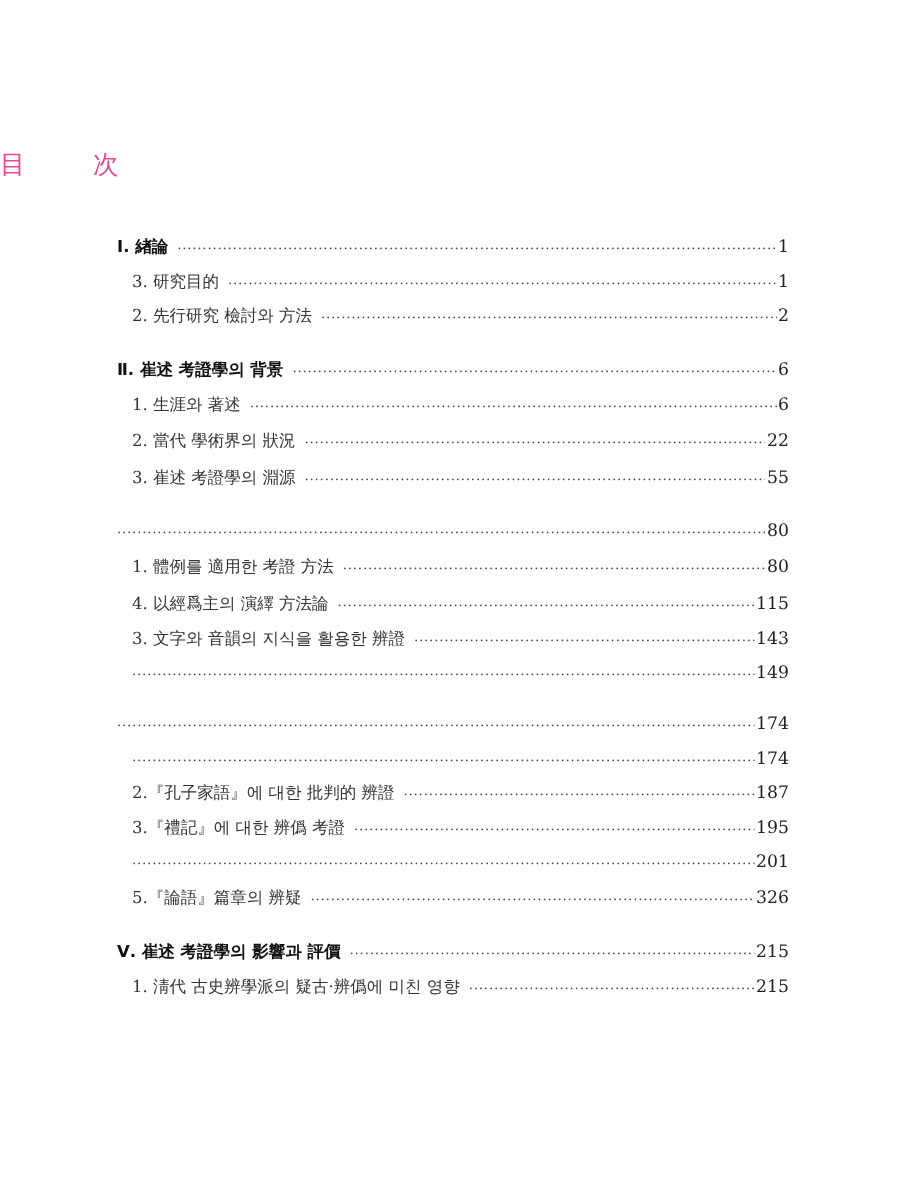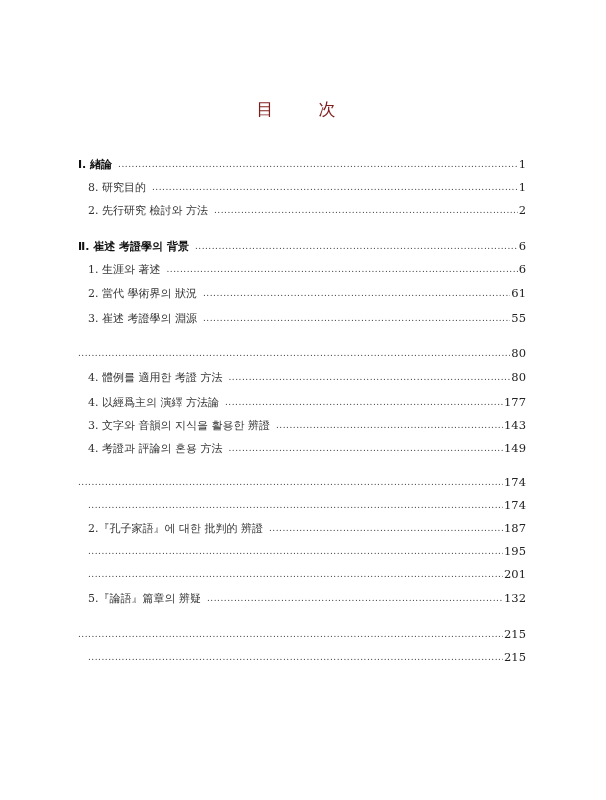--- a/index.html
+++ b/index.html
@@ -1,19 +1,19 @@
 <!DOCTYPE html>
 <html><head>
 <meta charset="utf-8">
 <style>
   html, body { margin: 0; padding: 0; background: #ffffff; }
   body { width: 606px; height: 800px; position: relative; overflow: hidden;
          font-family: "DejaVu Serif", "Liberation Serif", serif; color: #222; }
-  .title { position: absolute; left: 0; width: 606px; top: 98px; text-align: center;
-           font-size: 17px; letter-spacing: 14px; color: #7f1d1d; }
+  .title { position: absolute; left: 0; width: 606px; top: 98px; 
+           font-size: 17px; letter-spacing: 14px; color: #ec4899; }
   .toc { position: absolute; left: 0; top: 0; width: 606px; }
   .row { position: absolute; display: flex; align-items: center; height: 16px;
          white-space: nowrap; }
   .row.section { left: 78px; width: 448px; font-family: "DejaVu Sans", sans-serif;
                  font-weight: bold; font-size: 11px; color: #111; }
   .row.item { left: 88px; width: 438px; font-size: 11px; color: #333; }
   .row .label { flex: 0 0 auto; padding-right: 6px; }
   .row .leader { flex: 1 1 auto; overflow: hidden; font-weight: normal;
                  font-family: "DejaVu Serif", serif; color: #444; font-size: 9px;
                  letter-spacing: 0.5px; }
@@ -26,21 +26,21 @@
 
 <div class="title">目　次</div>
 
 <div class="toc">
   <div class="row section" style="top:156px">
     <span class="label">Ⅰ. 緖論</span>
     <span class="leader"></span>
     <span class="page">1</span>
   </div>
   <div class="row item" style="top:179px">
-    <span class="label">8. 研究目的</span>
+    <span class="label">3. 研究目的</span>
     <span class="leader"></span>
     <span class="page">1</span>
   </div>
   <div class="row item" style="top:202px">
     <span class="label">2. 先行研究 檢討와 方法</span>
     <span class="leader"></span>
     <span class="page">2</span>
   </div>
 
   <div class="row section" style="top:238px">
@@ -49,81 +49,83 @@
     <span class="page">6</span>
   </div>
   <div class="row item" style="top:261px">
     <span class="label">1. 生涯와 著述</span>
     <span class="leader"></span>
     <span class="page">6</span>
   </div>
   <div class="row item" style="top:285px">
     <span class="label">2. 當代 學術界의 狀況</span>
     <span class="leader"></span>
-    <span class="page">61</span>
+    <span class="page">22</span>
   </div>
   <div class="row item" style="top:310px">
     <span class="label">3. 崔述 考證學의 淵源</span>
     <span class="leader"></span>
     <span class="page">55</span>
   </div>
 
   <div class="row section" style="top:345px">
     <span class="leader"></span>
     <span class="page">80</span>
   </div>
   <div class="row item" style="top:369px">
-    <span class="label">4. 體例를 適用한 考證 方法</span>
+    <span class="label">1. 體例를 適用한 考證 方法</span>
     <span class="leader"></span>
     <span class="page">80</span>
   </div>
   <div class="row item" style="top:394px">
     <span class="label">4. 以經爲主의 演繹 方法論</span>
     <span class="leader"></span>
-    <span class="page">177</span>
+    <span class="page">115</span>
   </div>
   <div class="row item" style="top:417px">
     <span class="label">3. 文字와 音韻의 지식을 활용한 辨證</span>
     <span class="leader"></span>
     <span class="page">143</span>
   </div>
   <div class="row item" style="top:440px">
-    <span class="label">4. 考證과 評論의 혼용 方法</span>
     <span class="leader"></span>
     <span class="page">149</span>
   </div>
 
   <div class="row section" style="top:474px">
     <span class="leader"></span>
     <span class="page">174</span>
   </div>
   <div class="row item" style="top:497px">
     <span class="leader"></span>
     <span class="page">174</span>
   </div>
   <div class="row item" style="top:520px">
     <span class="label">2.『孔子家語』에 대한 批判的 辨證</span>
     <span class="leader"></span>
     <span class="page">187</span>
   </div>
   <div class="row item" style="top:543px">
+    <span class="label">3.『禮記』에 대한 辨僞 考證</span>
     <span class="leader"></span>
     <span class="page">195</span>
   </div>
   <div class="row item" style="top:566px">
     <span class="leader"></span>
     <span class="page">201</span>
   </div>
   <div class="row item" style="top:590px">
     <span class="label">5.『論語』篇章의 辨疑</span>
     <span class="leader"></span>
-    <span class="page">132</span>
+    <span class="page">326</span>
   </div>
 
   <div class="row section" style="top:626px">
+    <span class="label">Ⅴ. 崔述 考證學의 影響과 評價</span>
     <span class="leader"></span>
     <span class="page">215</span>
   </div>
   <div class="row item" style="top:649px">
+    <span class="label">1. 淸代 古史辨學派의 疑古·辨僞에 미친 영향</span>
     <span class="leader"></span>
     <span class="page">215</span>
   </div>
 </div>
 
 </body></html>

